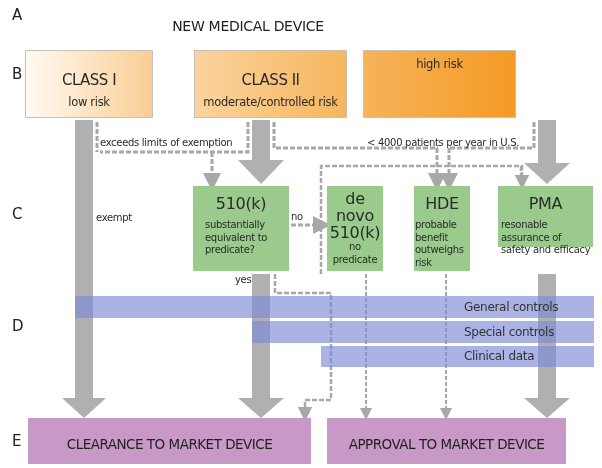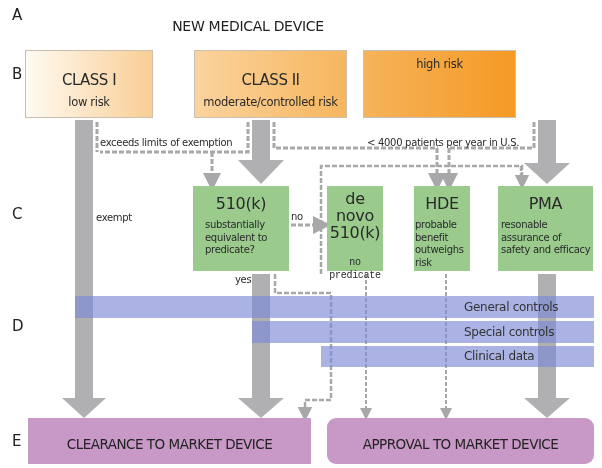--- a/index.html
+++ b/index.html
@@ -117,36 +117,36 @@
 <div class="abs small-label" style="left:291px;top:211px;">no</div>
 <div class="abs small-label" style="left:235px;top:274px;">yes</div>
 
 <div class="abs green" style="left:193px;top:186px;width:96px;height:85px;">
   <span class="gname">510(k)</span>
   <span class="gsub" style="padding:0 12px;text-align:left;">substantially equivalent to predicate?</span>
 </div>
 <div class="abs green" style="left:327px;top:186px;width:56px;height:85px;">
   <span class="gname" style="margin-top:4px;line-height:17px;">de novo</span>
   <span class="gname" style="margin-top:0;line-height:17px;">510(k)</span>
-  <span class="gsub" style="margin-top:16px;font-family:Liberation Mono, monospace;">no predicate</span>
+  <span class="gsub" style="margin-top:0;">no predicate</span>
 </div>
 <div class="abs green" style="left:414px;top:186px;width:56px;height:85px;">
   <span class="gname">HDE</span>
   <span class="gsub" style="text-align:left;padding-left:1px;">probable benefit outweighs risk</span>
 </div>
-<div class="abs green" style="left:498px;top:186px;width:95px;height:85px;">
+<div class="abs green" style="left:498px;top:186px;width:95px;height:61px;">
   <span class="gname">PMA</span>
   <span class="gsub" style="text-align:left;padding-left:3px;">resonable assurance of safety and efficacy</span>
 </div>
 
 <div class="abs band" style="left:75px;top:296px;width:519px;height:22px;"></div>
 <div class="abs band-label" style="left:464px;top:300px;">General controls</div>
 <div class="abs band" style="left:252px;top:321px;width:342px;height:22px;"></div>
 <div class="abs band-label" style="left:464px;top:325px;">Special controls</div>
 <div class="abs band" style="left:321px;top:346px;width:273px;height:21px;"></div>
 <div class="abs band-label" style="left:464px;top:349px;">Clinical data</div>
 
 <div class="abs pink" style="left:28px;top:418px;width:283px;height:46px;">
   <span>CLEARANCE TO MARKET DEVICE</span>
 </div>
-<div class="abs pink" style="left:327px;top:418px;width:267px;height:46px;border-radius:9px;">
+<div class="abs pink" style="left:327px;top:418px;width:239px;height:46px;">
   <span>APPROVAL TO MARKET DEVICE</span>
 </div>
 
 </body></html>

